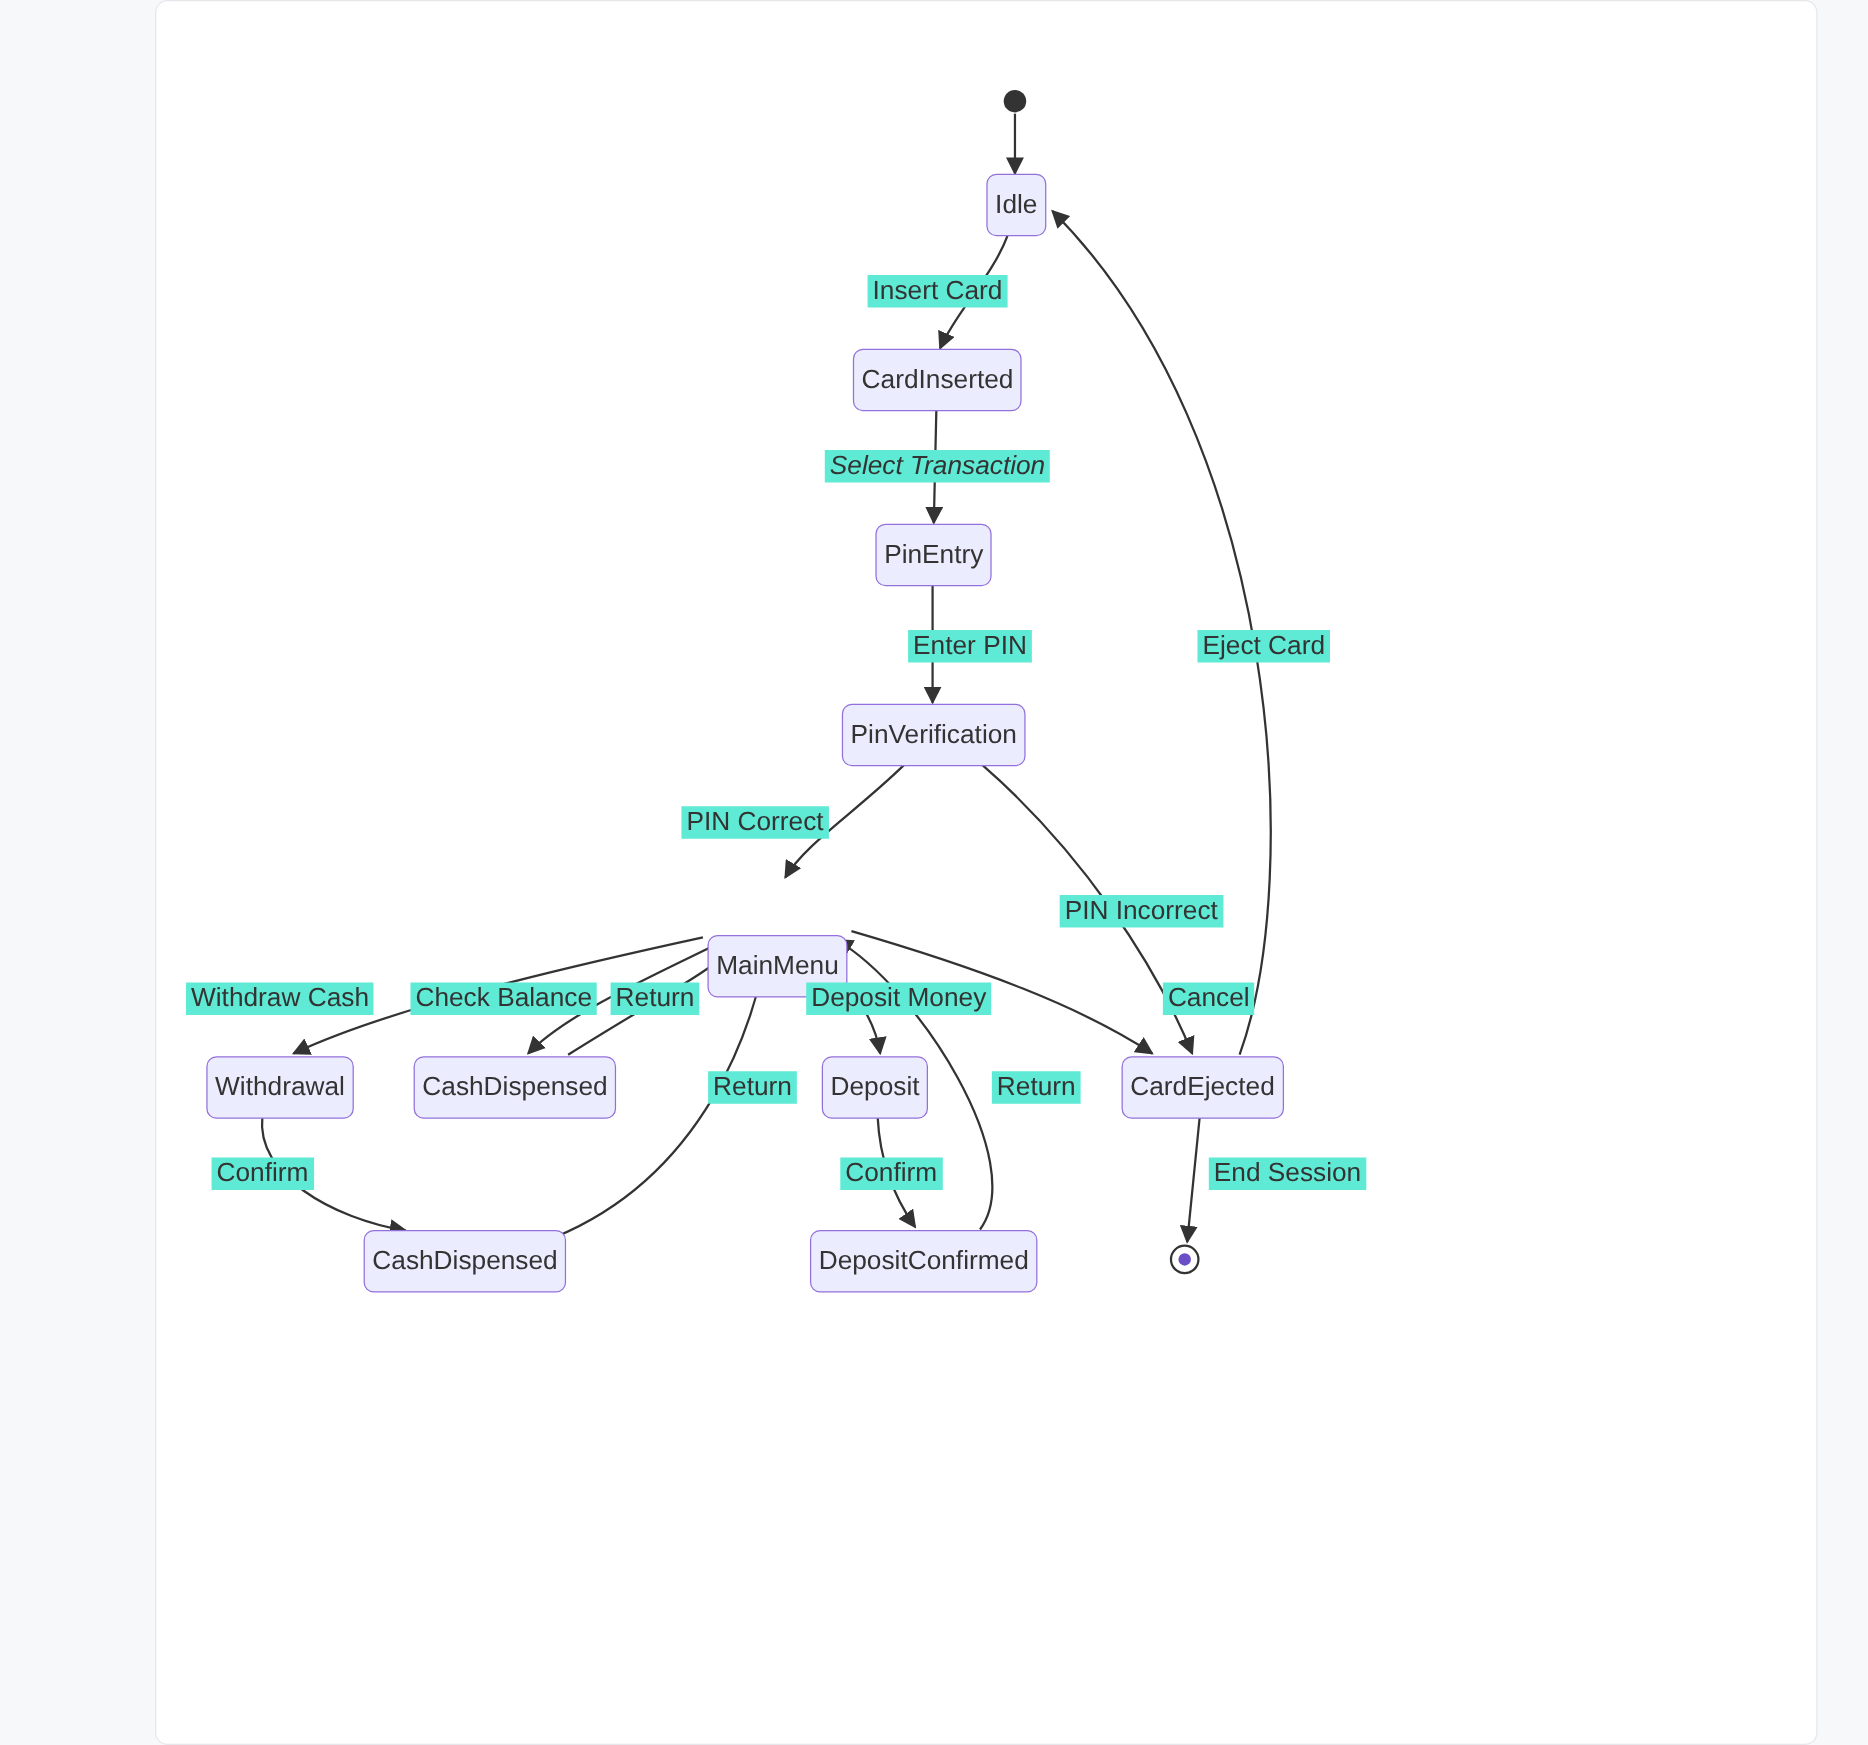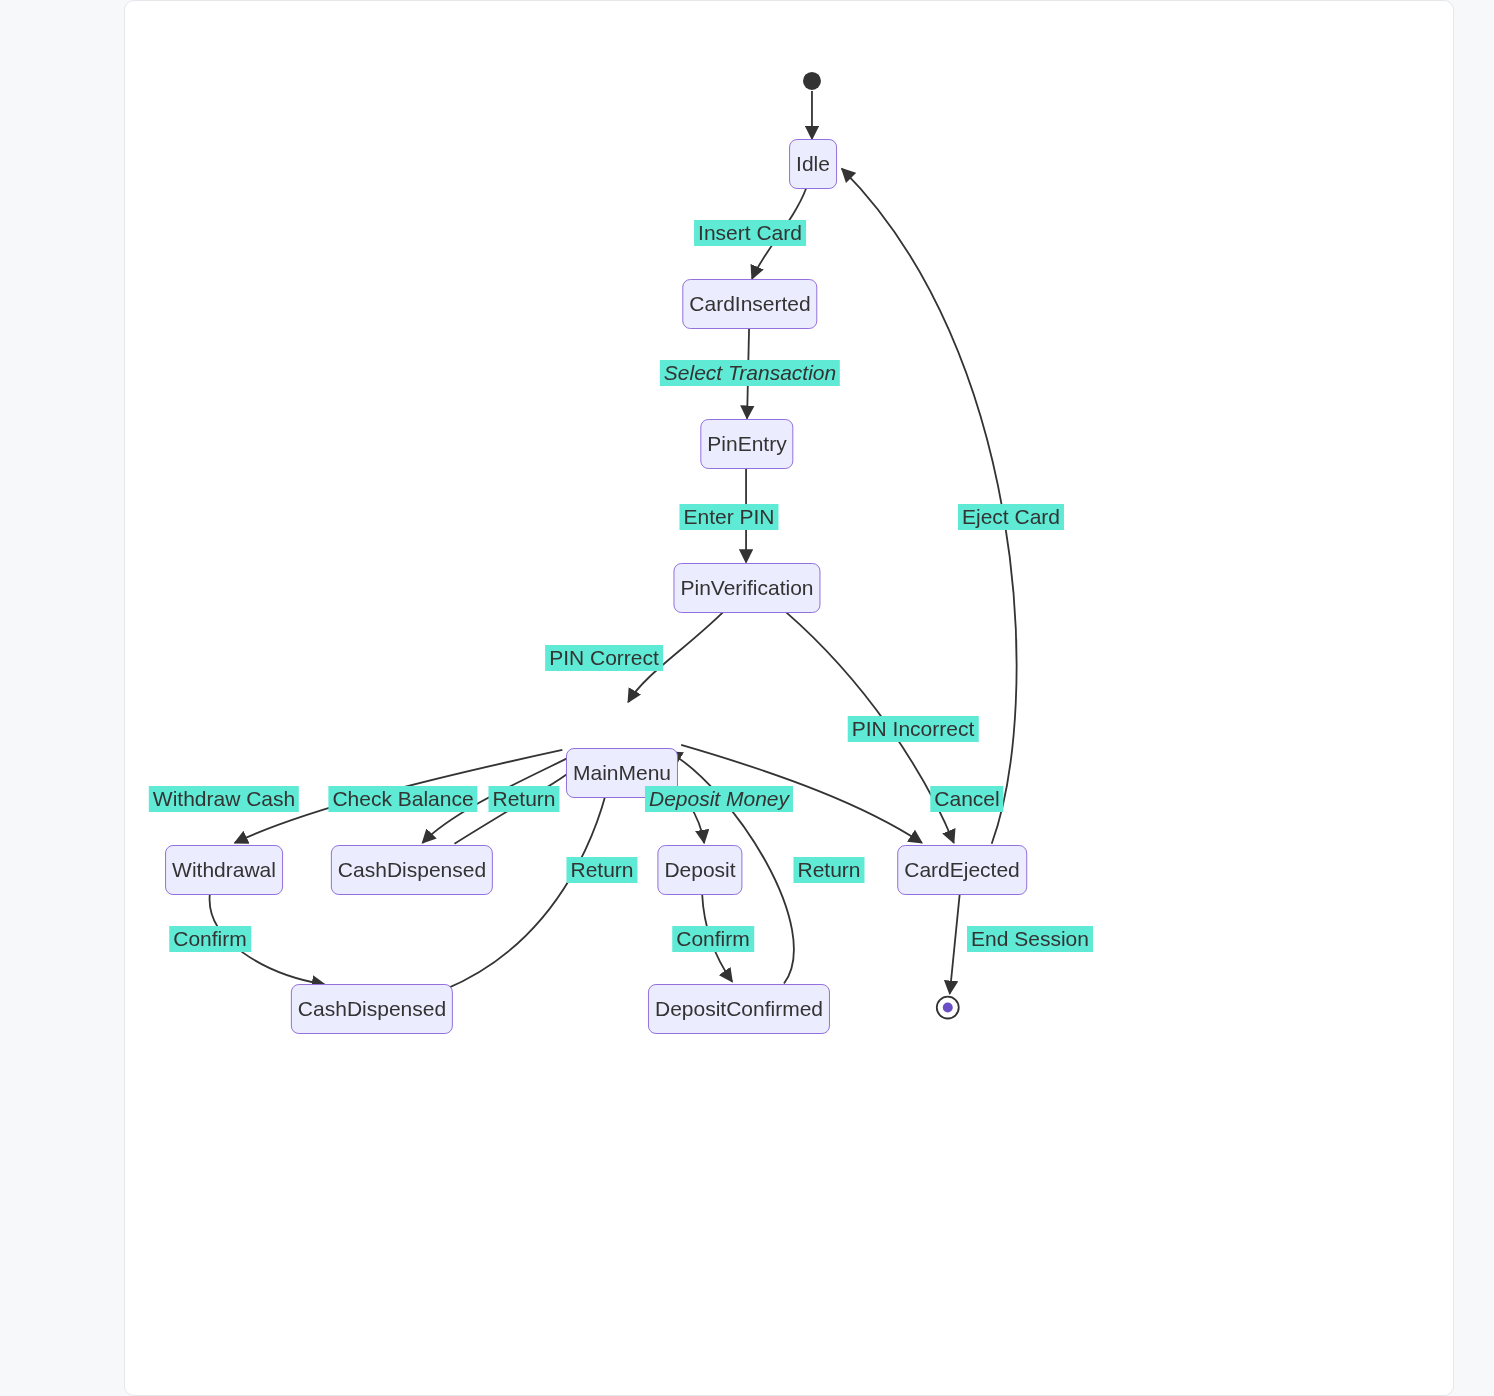--- a/index.html
+++ b/index.html
@@ -155,27 +155,27 @@
     </div>
     <div class="node" style="left:247px; top:1008px;">
       <span>CashDispensed</span>
     </div>
     <div class="node" style="left:614px; top:1008px;">
       <span>DepositConfirmed</span>
     </div>
 
     <div class="edge-label" style="left:625px; top:232px;"><span>Insert Card</span></div>
     <div class="edge-label" style="left:625px; top:372px;font-style:italic;"><span>Select Transaction</span></div>
-    <div class="edge-label" style="left:604px; top:516px;"><span>Enter PIN</span></div>
+    <div class="edge-label" style="left:651px; top:516px;"><span>Enter PIN</span></div>
     <div class="edge-label" style="left:479px; top:657px;"><span>PIN Correct</span></div>
     <div class="edge-label" style="left:788px; top:728px;"><span>PIN Incorrect</span></div>
     <div class="edge-label" style="left:99px;  top:798px;"><span>Withdraw Cash</span></div>
     <div class="edge-label" style="left:278px; top:798px;"><span>Check Balance</span></div>
     <div class="edge-label" style="left:399px; top:798px;"><span>Return</span></div>
-    <div class="edge-label" style="left:594px; top:798px;font-style:italic;"><span>Deposit Money</span></div>
+    <div class="edge-label" style="left:594px; top:798px;"><span>Deposit Money</span></div>
     <div class="edge-label" style="left:842px; top:798px;"><span>Cancel</span></div>
     <div class="edge-label" style="left:85px;  top:938px;"><span>Confirm</span></div>
     <div class="edge-label" style="left:477px; top:869px;"><span>Return</span></div>
     <div class="edge-label" style="left:588px; top:938px;"><span>Confirm</span></div>
     <div class="edge-label" style="left:704px; top:869px;"><span>Return</span></div>
     <div class="edge-label" style="left:886px; top:516px;"><span>Eject Card</span></div>
     <div class="edge-label" style="left:859px; top:938px;margin-left:46px;"><span>End Session</span></div>
 
   </div>
 </div>

